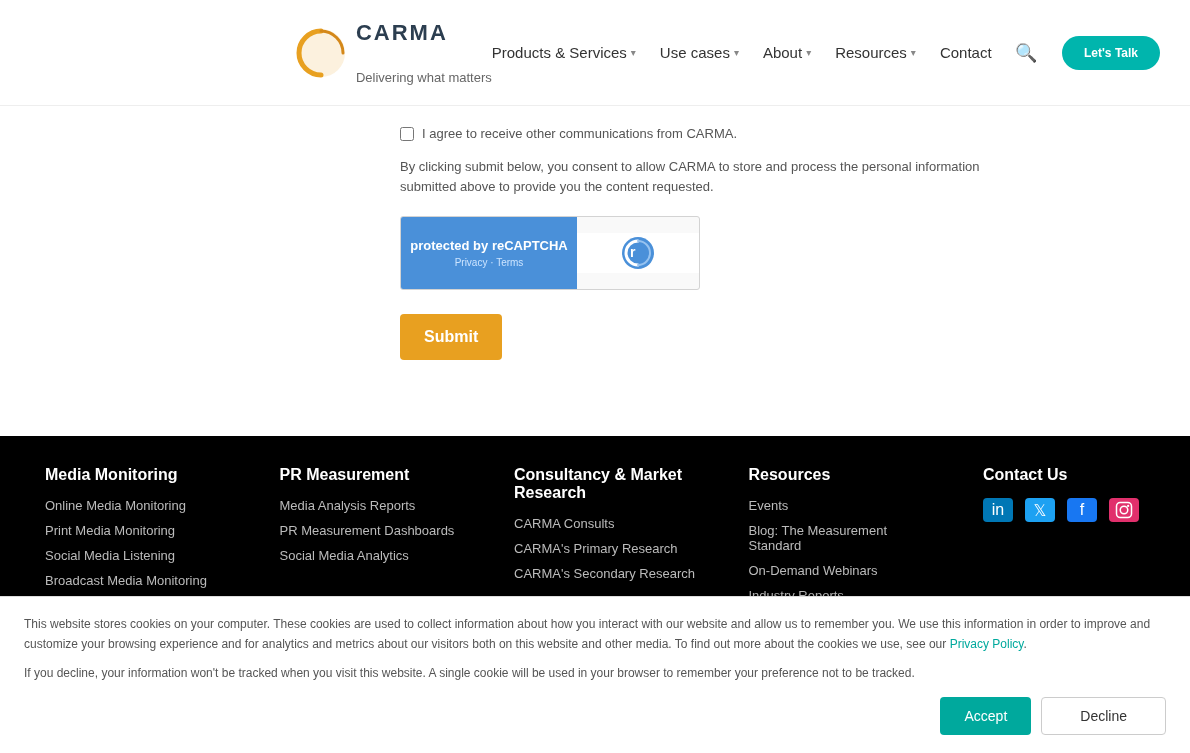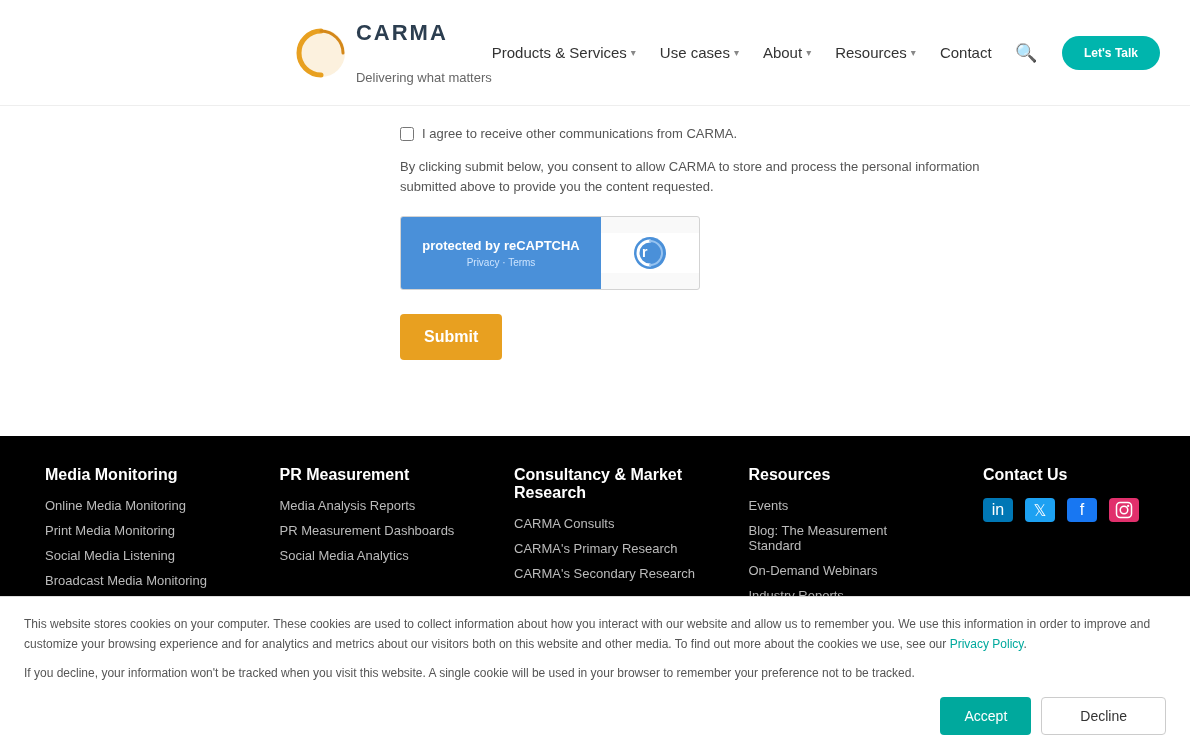--- a/index.html
+++ b/index.html
@@ -114,21 +114,21 @@
       background: #f9f9f9;
       border: 1px solid #d3d3d3;
       border-radius: 3px;
       width: 300px;
       height: 74px;
       margin-bottom: 24px;
       overflow: hidden;
     }
     .recaptcha-left {
       background: #4a90d9;
-      width: 200px;
+      width: 176px;
       height: 100%;
       display: flex;
       flex-direction: column;
       align-items: center;
       justify-content: center;
       padding: 4px;
     }
     .recaptcha-protected-text {
       color: #fff;
       font-size: 13px;

